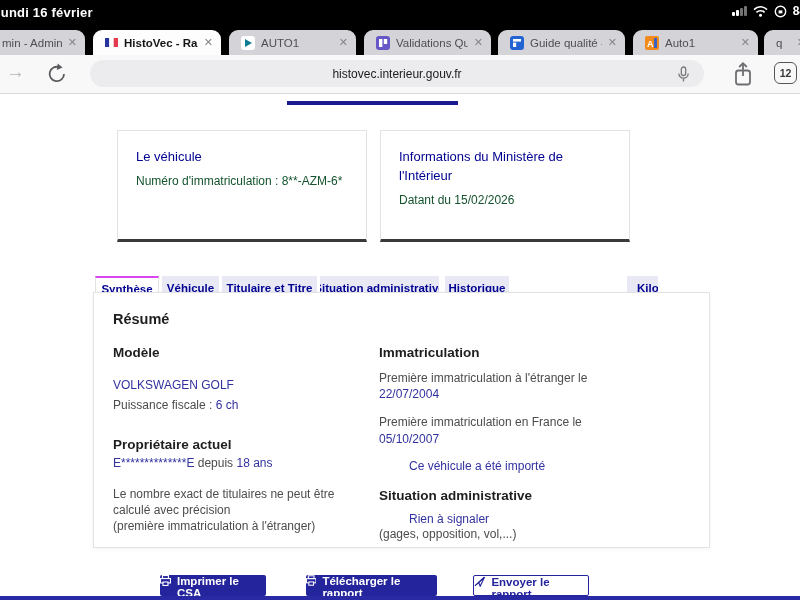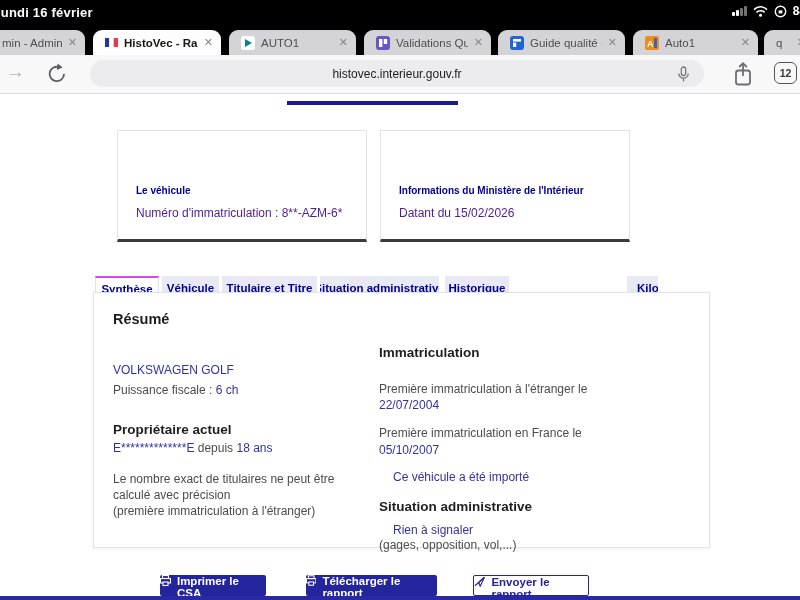--- a/index.html
+++ b/index.html
@@ -38,39 +38,39 @@
   .share { position:absolute; left:731px; top:6px; }
   .tabcount { position:absolute; left:774px; top:7px; width:23px; height:22px; border:1.8px solid #565658; border-radius:6px;
               display:flex; align-items:center; justify-content:center; font-size:10.5px; font-weight:bold; color:#39393b; }
 
   
   .page { position:absolute; left:0; top:95px; width:800px; height:505px; background:#fff; }
   .hero-underline { position:absolute; left:287px; top:6px; width:171px; height:4px; background:#1b1b91; }
 
   .card { position:absolute; top:35px; width:250px; height:112px; background:#fff; border:1px solid #e3e3e6; border-bottom:3px solid #3a3a3a; padding:17px 18px; }
   .card1 { left:117px; } .card2 { left:380px; }
-  .card-title { font-size:10px; font-weight:bold; color:#000091; line-height:1.45; margin-bottom:7px;margin-top:36px; }
-  .card-text { font-size:12px; color:#4c1d95; }
+  .card-title { font-size:13px; font-weight:normal; color:#000091; line-height:1.45; margin-bottom:7px; }
+  .card-text { font-size:12px; color:#14532d; }
 
   
   .rtabs { position:absolute; left:93px; top:181px; width:565px; height:23px; overflow:hidden; white-space:nowrap; }
   .rtab { position:absolute; top:0; height:23px; background:#e9e9f5; color:#000091; font-size:11.5px; font-weight:bold;
           display:flex; align-items:center; justify-content:center; padding:0 10px; overflow:hidden; }
   .rtab.active { background:#fff; border:1px solid #e3e3e6; border-top:2px solid #d946ef; border-bottom:none; }
 
   .panel { position:absolute; left:93px; top:197px; width:617px; height:256px; background:#fff; border:1px solid #e3e3e6; box-shadow:0 1px 4px rgba(0,0,0,.05); }
 
   .h-resume { position:absolute; left:19px; top:18px; font-size:14.5px; font-weight:bold; color:#1e1e1e; }
   .colL { position:absolute; left:19px; top:52px; width:252px; }
   .colR { position:absolute; left:285px; top:52px; width:262px; }
   .sec-h { font-size:13.5px; font-weight:bold; color:#1e1e1e; }
   .txt { font-size:12px; color:#4c4c4c; line-height:1.35; }
   .val { color:#32329f; }
   .link { color:#32329f; font-size:12px; }
-  .indent { margin-left:14px; }
+  .indent { margin-left:30px; }
 
   
   .actions { position:absolute; left:0; top:480px; width:800px; height:22px; }
   .btn { position:absolute; top:0; height:21px; display:flex; align-items:flex-start; justify-content:center; gap:6px;
          font-size:11.5px; font-weight:bold; border-radius:2px; }
   .btn.primary { background:#24249c; color:#fff; }
   .btn.secondary { background:#fff; color:#24249c; border:1px solid #24249c; }
   .footer-strip { position:absolute; left:0; top:501px; width:800px; height:4px; background:#2929a3; }
 </style>
 </head>
@@ -219,38 +219,39 @@
       <div class="rtab" style="left:129px;width:95px;">Titulaire et Titre</div>
       <div class="rtab" style="left:227px;width:119px;">Situation administrative</div>
       <div class="rtab" style="left:352px;width:64px;">Historique</div>
       <div class="rtab" style="left:534px;width:80px; justify-content:flex-start;">Kilométrage</div>
     </div>
 
     <div class="panel">
       <div class="h-resume">Résumé</div>
 
       <div class="colL">
+        <div class="sec-h">Modèle</div>
         <div class="txt val" style="margin-top:17px;">VOLKSWAGEN GOLF</div>
         <div class="txt" style="margin-top:4px;">
           <span>Puissance fiscale :</span>
           <span class="val">6 ch</span>
         </div>
         <div class="sec-h" style="margin-top:24px;">Propriétaire actuel</div>
         <div class="txt" style="margin-top:3px;">
           <span class="val">E**************E</span>
           <span>depuis</span>
           <span class="val">18 ans</span>
         </div>
         <div class="txt" style="margin-top:14px;">Le nombre exact de titulaires ne peut être calculé avec précision</div>
         <div class="txt">(première immatriculation à l'étranger)</div>
       </div>
 
       <div class="colR">
         <div class="sec-h">Immatriculation</div>
-        <div class="txt" style="margin-top:21px;">
+        <div class="txt" style="margin-top:10px;">
           <span>Première immatriculation à l'étranger le</span>
           <span class="val">22/07/2004</span>
         </div>
         <div class="txt" style="margin-top:12px;">
           <span>Première immatriculation en France le</span>
           <span class="val">05/10/2007</span>
         </div>
         <div class="link indent" style="margin-top:12px;">Ce véhicule a été importé</div>
         <div class="sec-h" style="margin-top:15px;">Situation administrative</div>
         <div class="link indent" style="margin-top:9px;">Rien à signaler</div>

